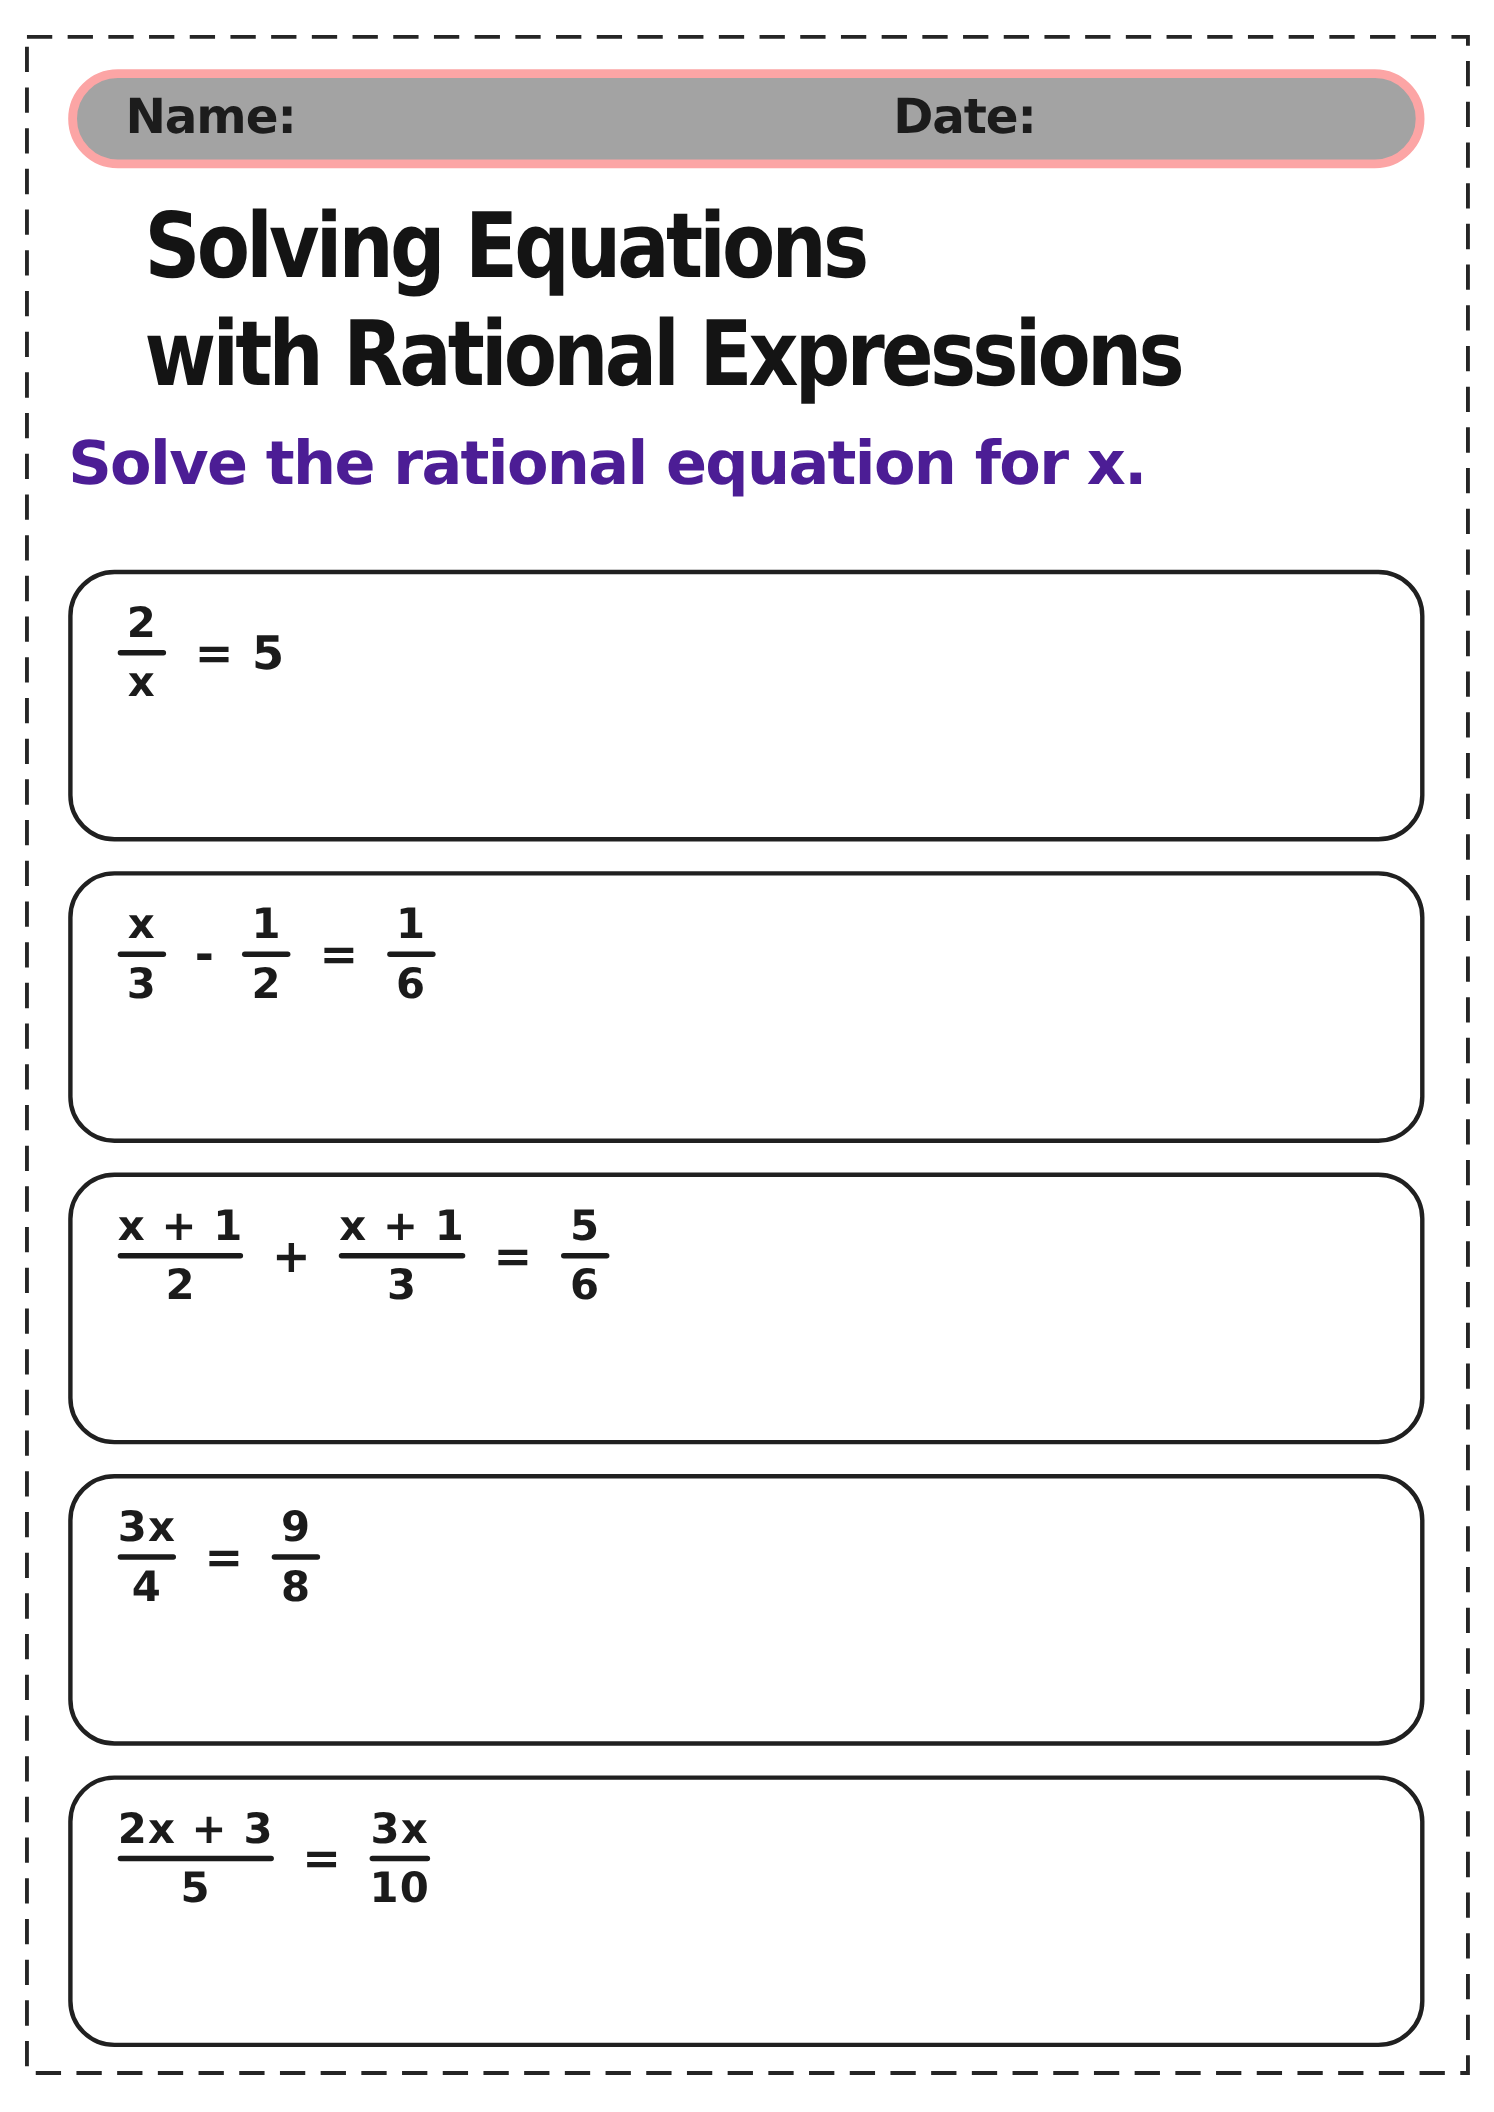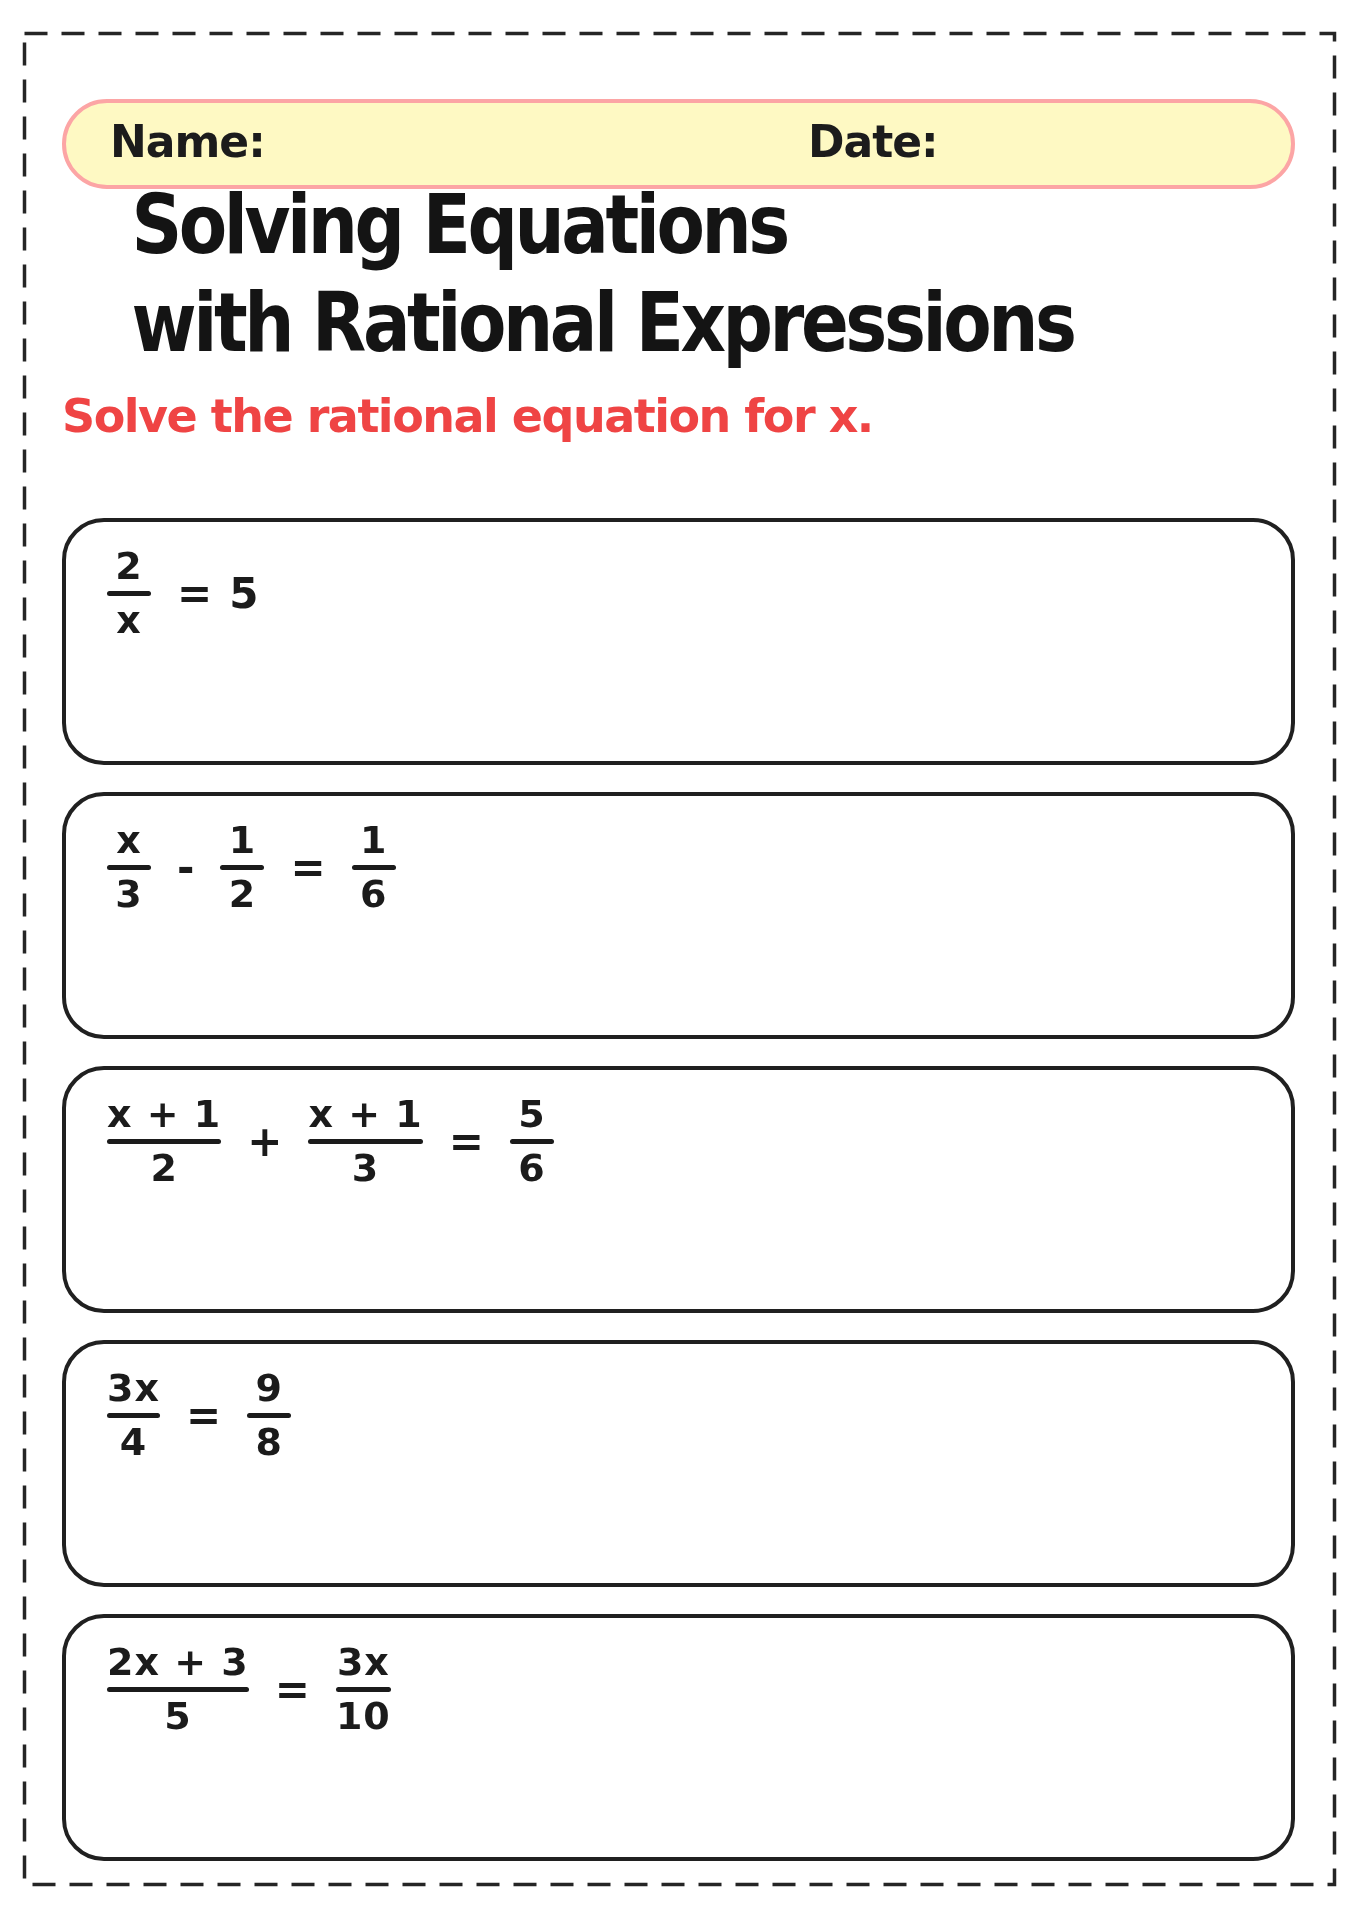--- a/index.html
+++ b/index.html
@@ -19,26 +19,25 @@
     left: 0; top: 0;
     width: 1358px; height: 1920px;
     pointer-events: none;
   }
 
   
   .namebar {
     position: absolute;
     left: 62px; top: 63px;
     width: 1233px; height: 90px;
-    border: 4px solid #fca5a5;
+    border: 8px solid #fca5a5;
     border-radius: 45px;
-    background: #fef9c3;
+    background: #a3a3a3;
     display: flex;
     align-items: center;
-    margin-top: 36px;
   }
   .namebar .label {
     font-size: 44px;
     font-weight: 700;
     color: #1c1c1c;
     letter-spacing: -1px;
     white-space: nowrap;
   }
   .name-label { position: absolute; left: 44px; top: 50%; transform: translateY(-54%); }
   .date-label { position: absolute; left: 742px; top: 50%; transform: translateY(-54%); text-align: right; }
@@ -57,24 +56,24 @@
     font-size: 82px;
     font-weight: 800;
     line-height: 1.2;
     letter-spacing: -4px;
     transform: scaleX(0.86);
     transform-origin: 50% 0;
     white-space: nowrap;
   }
   .subtitle {
     margin-top: 16px;
-    font-size: 46px;
+    font-size: 55px;
     font-weight: 600;
     letter-spacing: -1.5px;
-    color: #ef4444;
+    color: #4c1d95;
   }
 
   
   .problems {
     position: absolute;
     left: 62px; top: 518px;
     width: 1233px;
     display: flex;
     flex-direction: column;
     gap: 27px;

